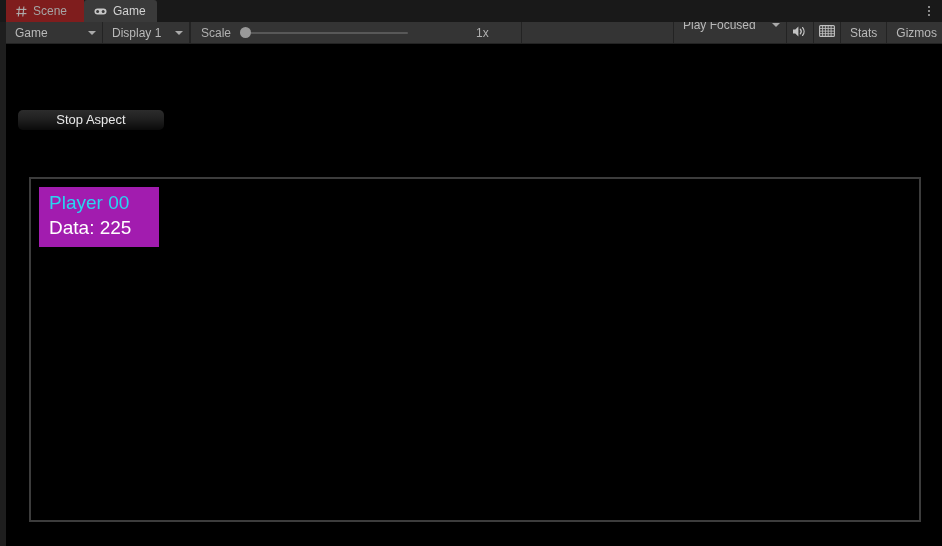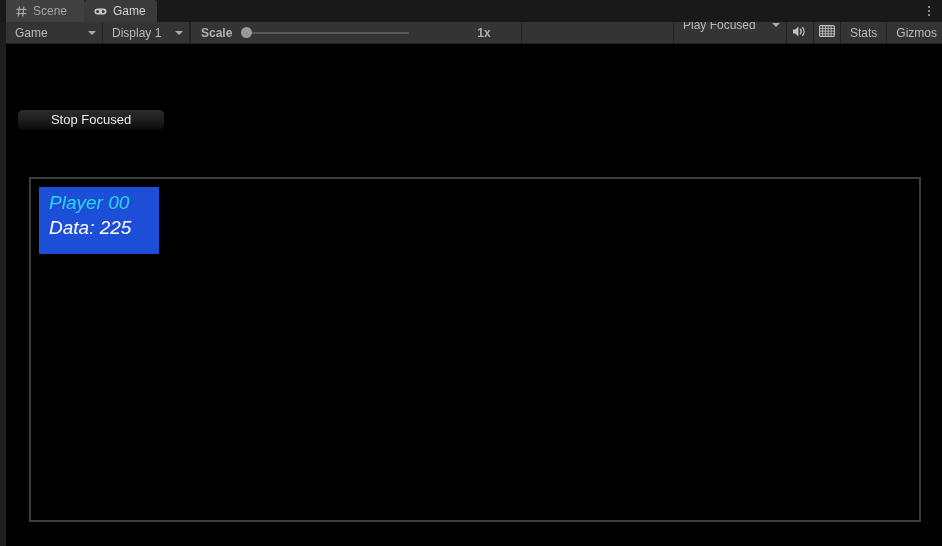--- a/index.html
+++ b/index.html
@@ -54,21 +54,21 @@
     align-items: center;
     gap: 6px;
     padding: 0 11px 0 10px;
     box-sizing: border-box;
     font-size: 12px;
     color: #b4b4b4;
     cursor: default;
     user-select: none;
   }
   .tab.inactive {
-    background: #404040;
+    background: #7f1d1d;
     color: #a5a5a5;
   }
   .tab.active {
     background: #3a3a3a;
     color: #d2d2d2;
     border-top-left-radius: 3px;
     border-top-right-radius: 3px;
   }
   .tab-scene { left: 6px; width: 78px; }
   .tab-game  { left: 84px; width: 73px; }
@@ -138,21 +138,20 @@
   .dd-display { width: 86px; }
   .dd-aspect  { width: 194px; }
 
   
   .scale-group {
     display: flex;
     align-items: center;
     padding: 0 0 0 10px;
     width: 330px;
     box-sizing: border-box;
-    font-weight: bold;
   }
   .scale-label { color: #b0b0b0; margin-right: 9px; }
   .slider {
     position: relative;
     width: 168px;
     height: 16px;
     display: flex;
     align-items: center;
     cursor: default;
   }
@@ -246,25 +245,24 @@
     width: 892px; height: 345px;
     border: 2px solid #3c3c3c;
     box-sizing: border-box;
     background: #000000;
   }
 
   .player-card {
     position: absolute;
     left: 8px; top: 8px;
     width: 120px;
-    background: #1d4ed8;
-    padding: 3px 8px 14px 10px;
+    background: #a21caf;
+    padding: 3px 8px 7px 10px;
     box-sizing: border-box;
     user-select: none;
-    font-style: italic;
   }
   .player-name {
     font-size: 19px;
     color: #28d7f0;
     line-height: 25px;
     white-space: nowrap;
   }
   .player-data {
     font-size: 19px;
     color: #ffffff;
@@ -386,21 +384,21 @@
     <div class="tb-item tb-gizmos">
       <span>Gizmos</span>
 
     </div>
   </div>
 
   <div class="content">
 
 
     <div class="btn-row">
-      <button class="ugui-btn">Stop Focused</button>
+      <button class="ugui-btn">Stop Aspect</button>
     </div>
 
     <div class="game-frame">
       <div class="player-card">
         <div class="player-name">Player 00</div>
         <div class="player-data">Data: 225</div>
       </div>
     </div>
 
   </div>

